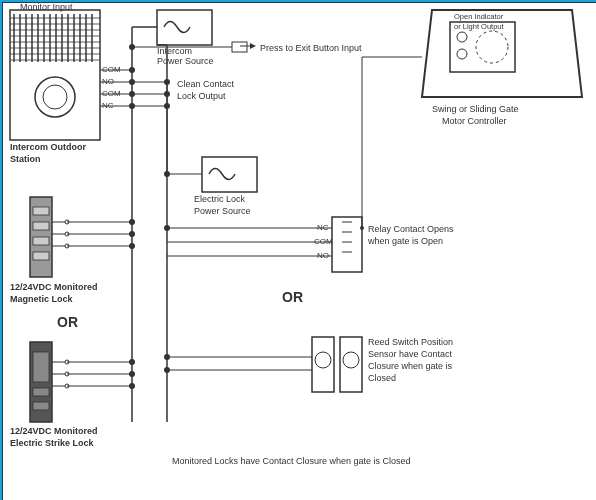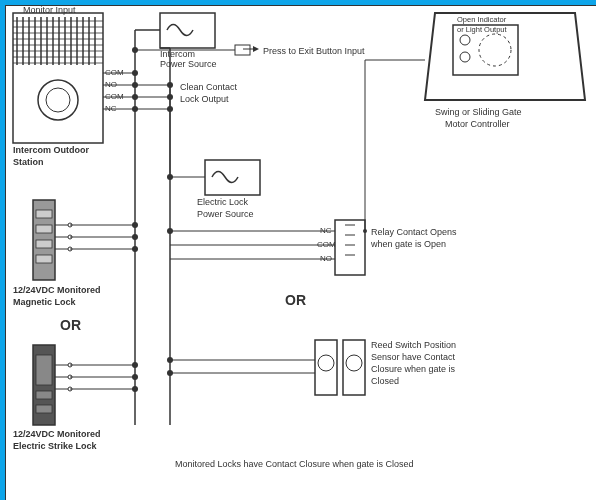--- a/index.html
+++ b/index.html
@@ -10,21 +10,21 @@
       font-family: Arial, sans-serif;
       font-size: 11px;
       overflow: hidden;
       position: relative;
     }
     .diagram-container {
       width: 596px;
       height: 500px;
       position: relative;
       background: #fff;
-      border: 5px solid #0ea5e9;
+      border: 2px solid #0ea5e9;
     }
     svg {
       position: absolute;
       top: 0; left: 0;
       width: 596px;
       height: 500px;
     }
   </style>
 </head>
 <body>

